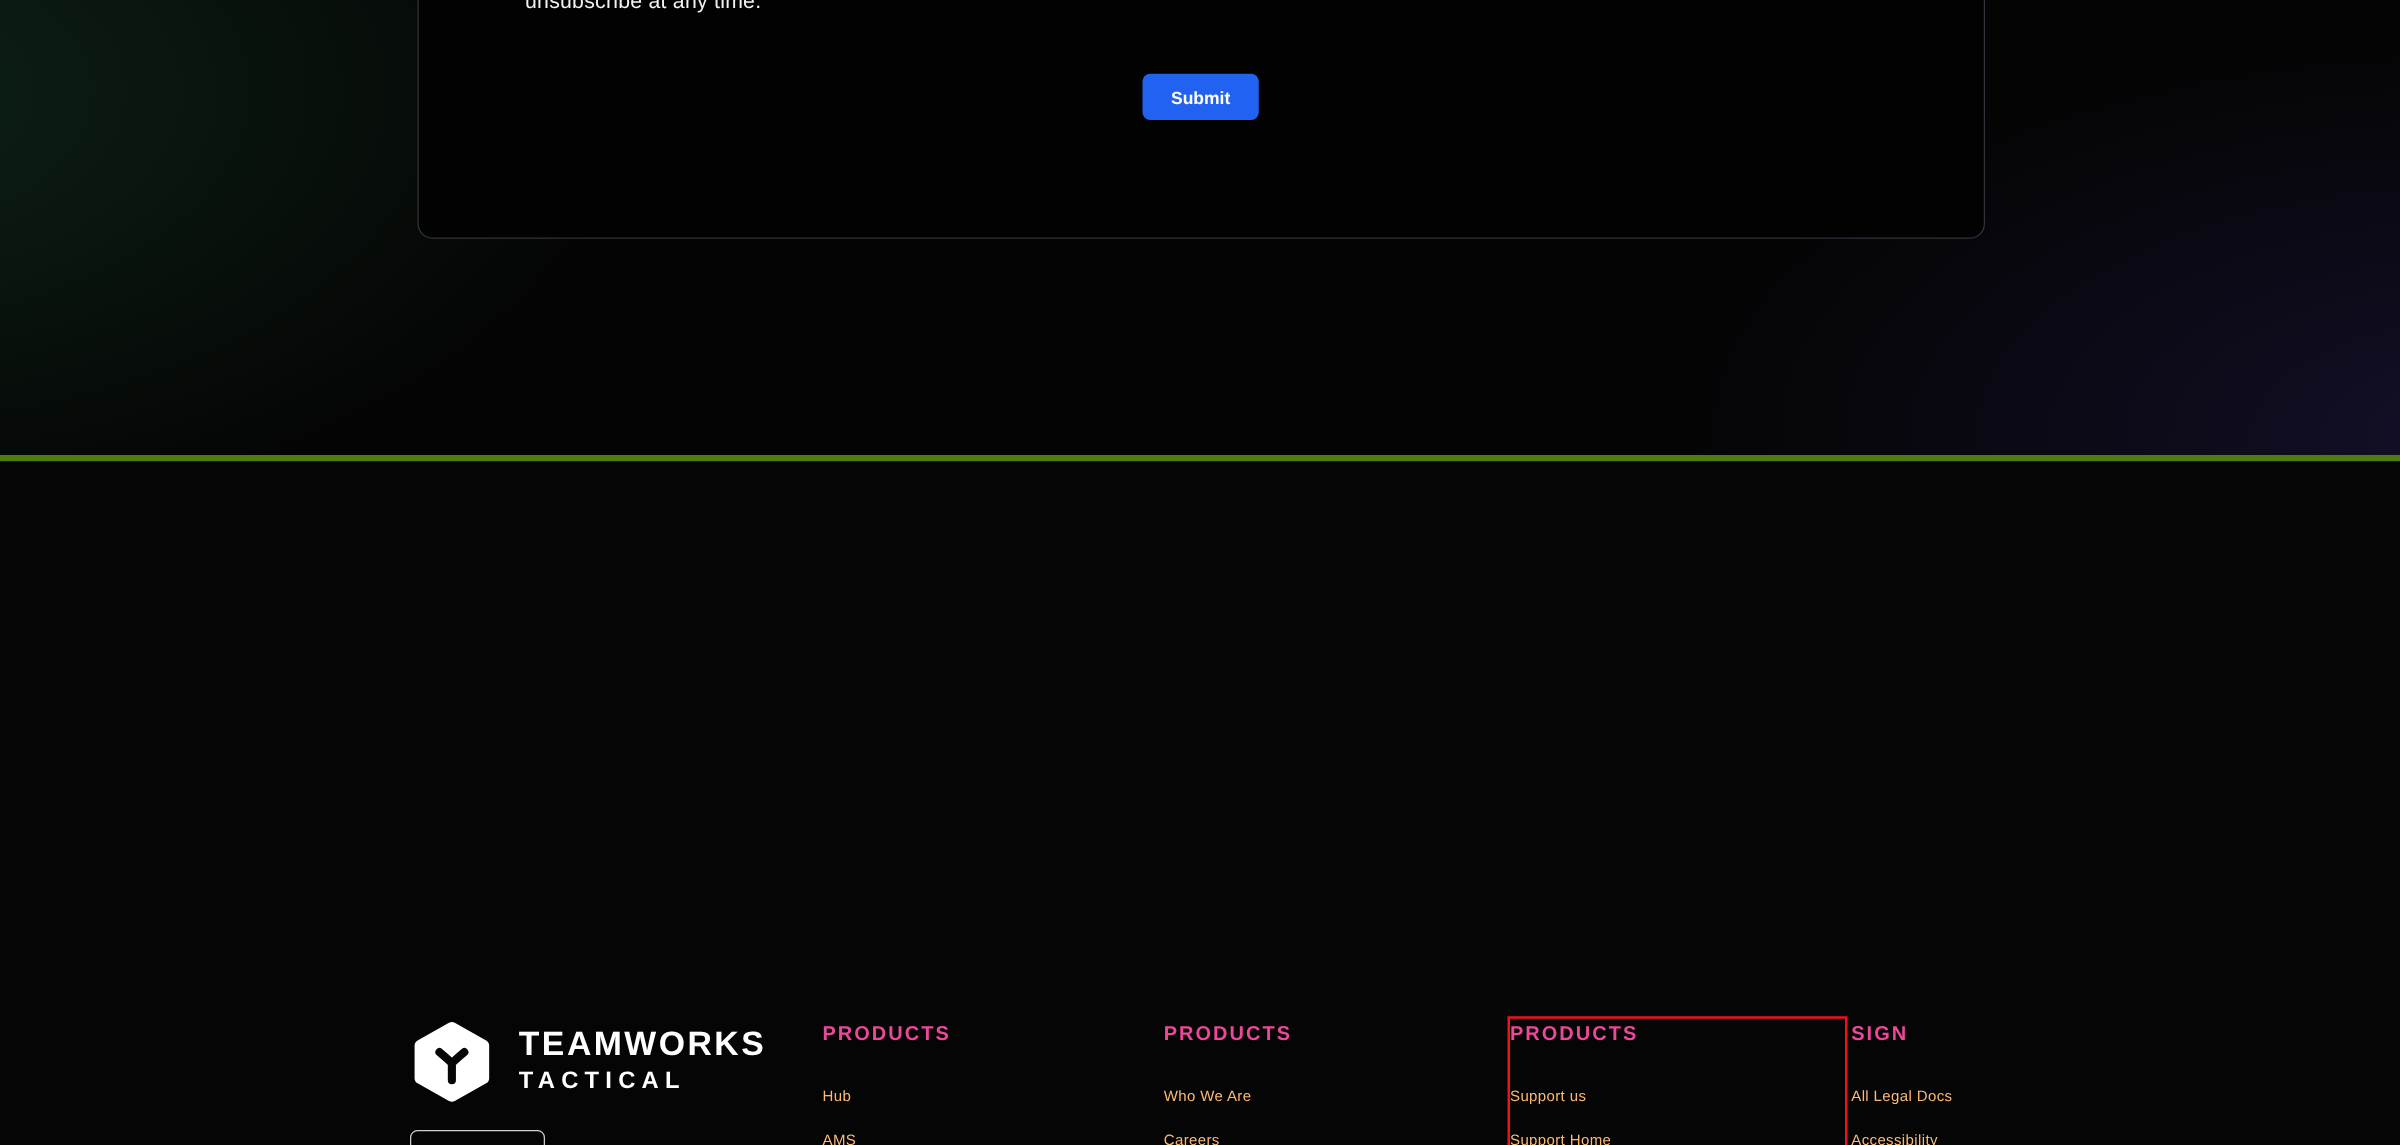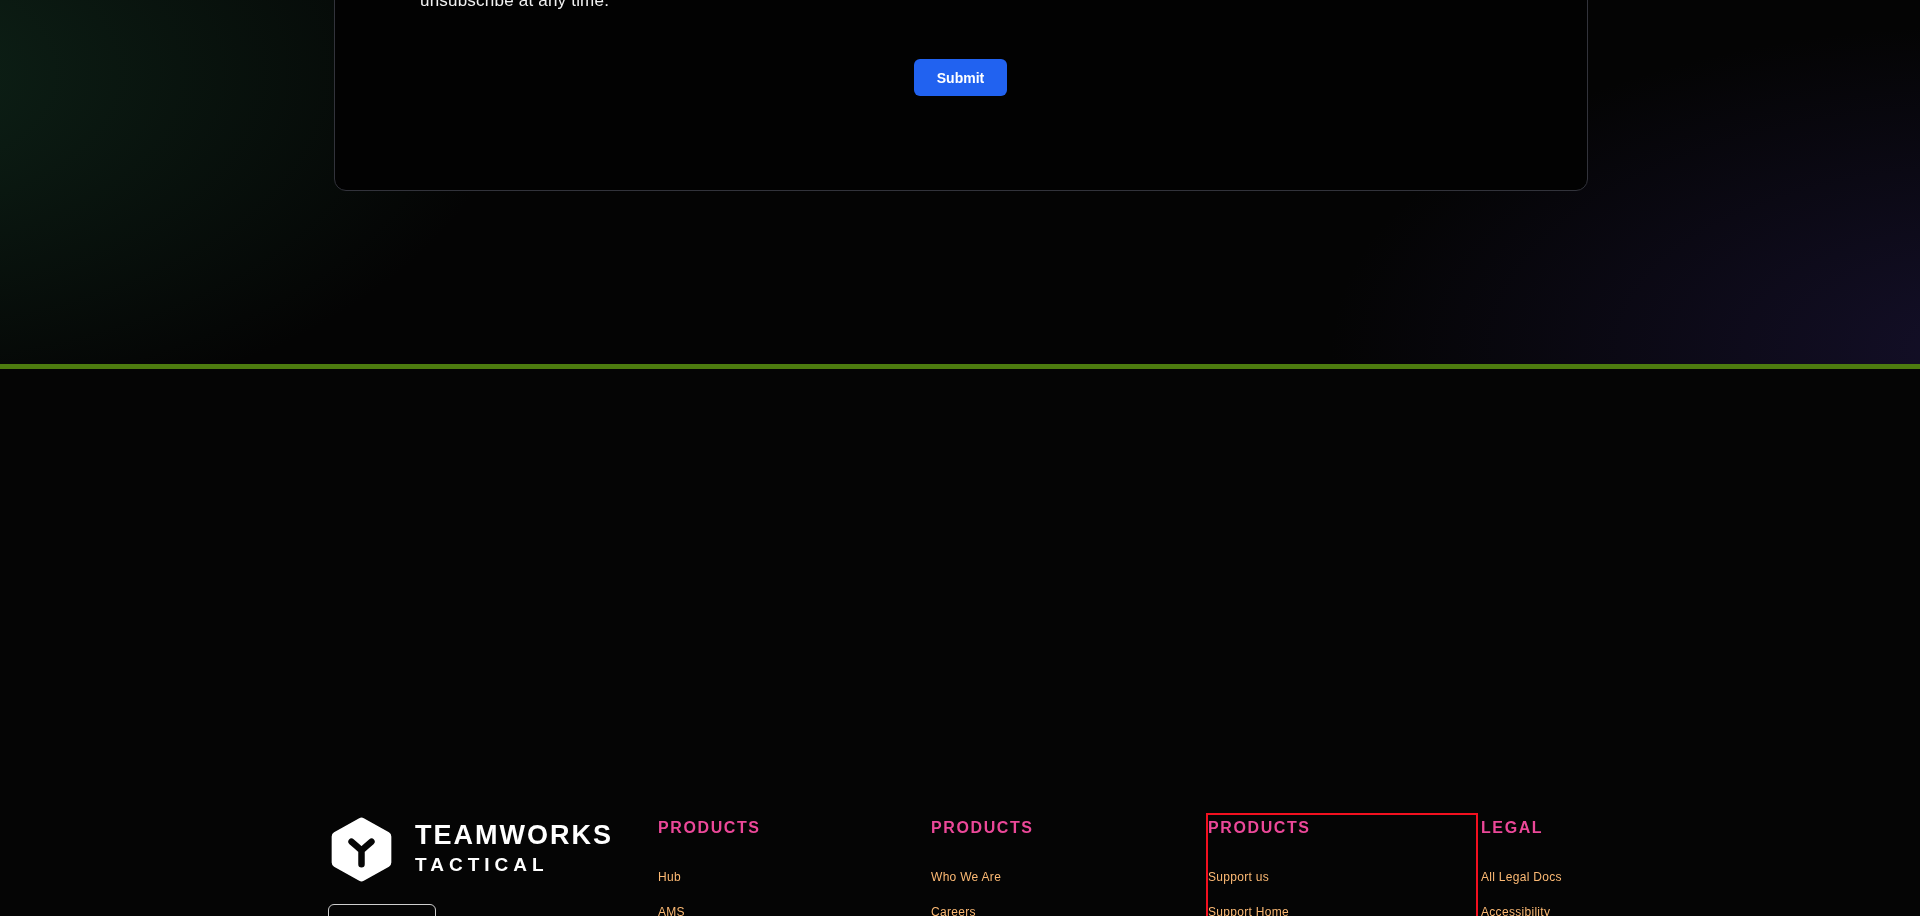--- a/index.html
+++ b/index.html
@@ -107,21 +107,21 @@
     </nav>
 
     <nav class="fcol col-resources">
       <h3>PRODUCTS</h3>
       <a>Support us</a>
       <a>Support Home</a>
 
     </nav>
 
     <nav class="fcol col-legal">
-      <h3>LEGAL</h3>
+      <h3>SIGN</h3>
       <a>All Legal Docs</a>
       <a>Accessibility</a>
 
     </nav>
 
     <div class="highlight-box"></div>
 
   </footer>
 </div>
 

